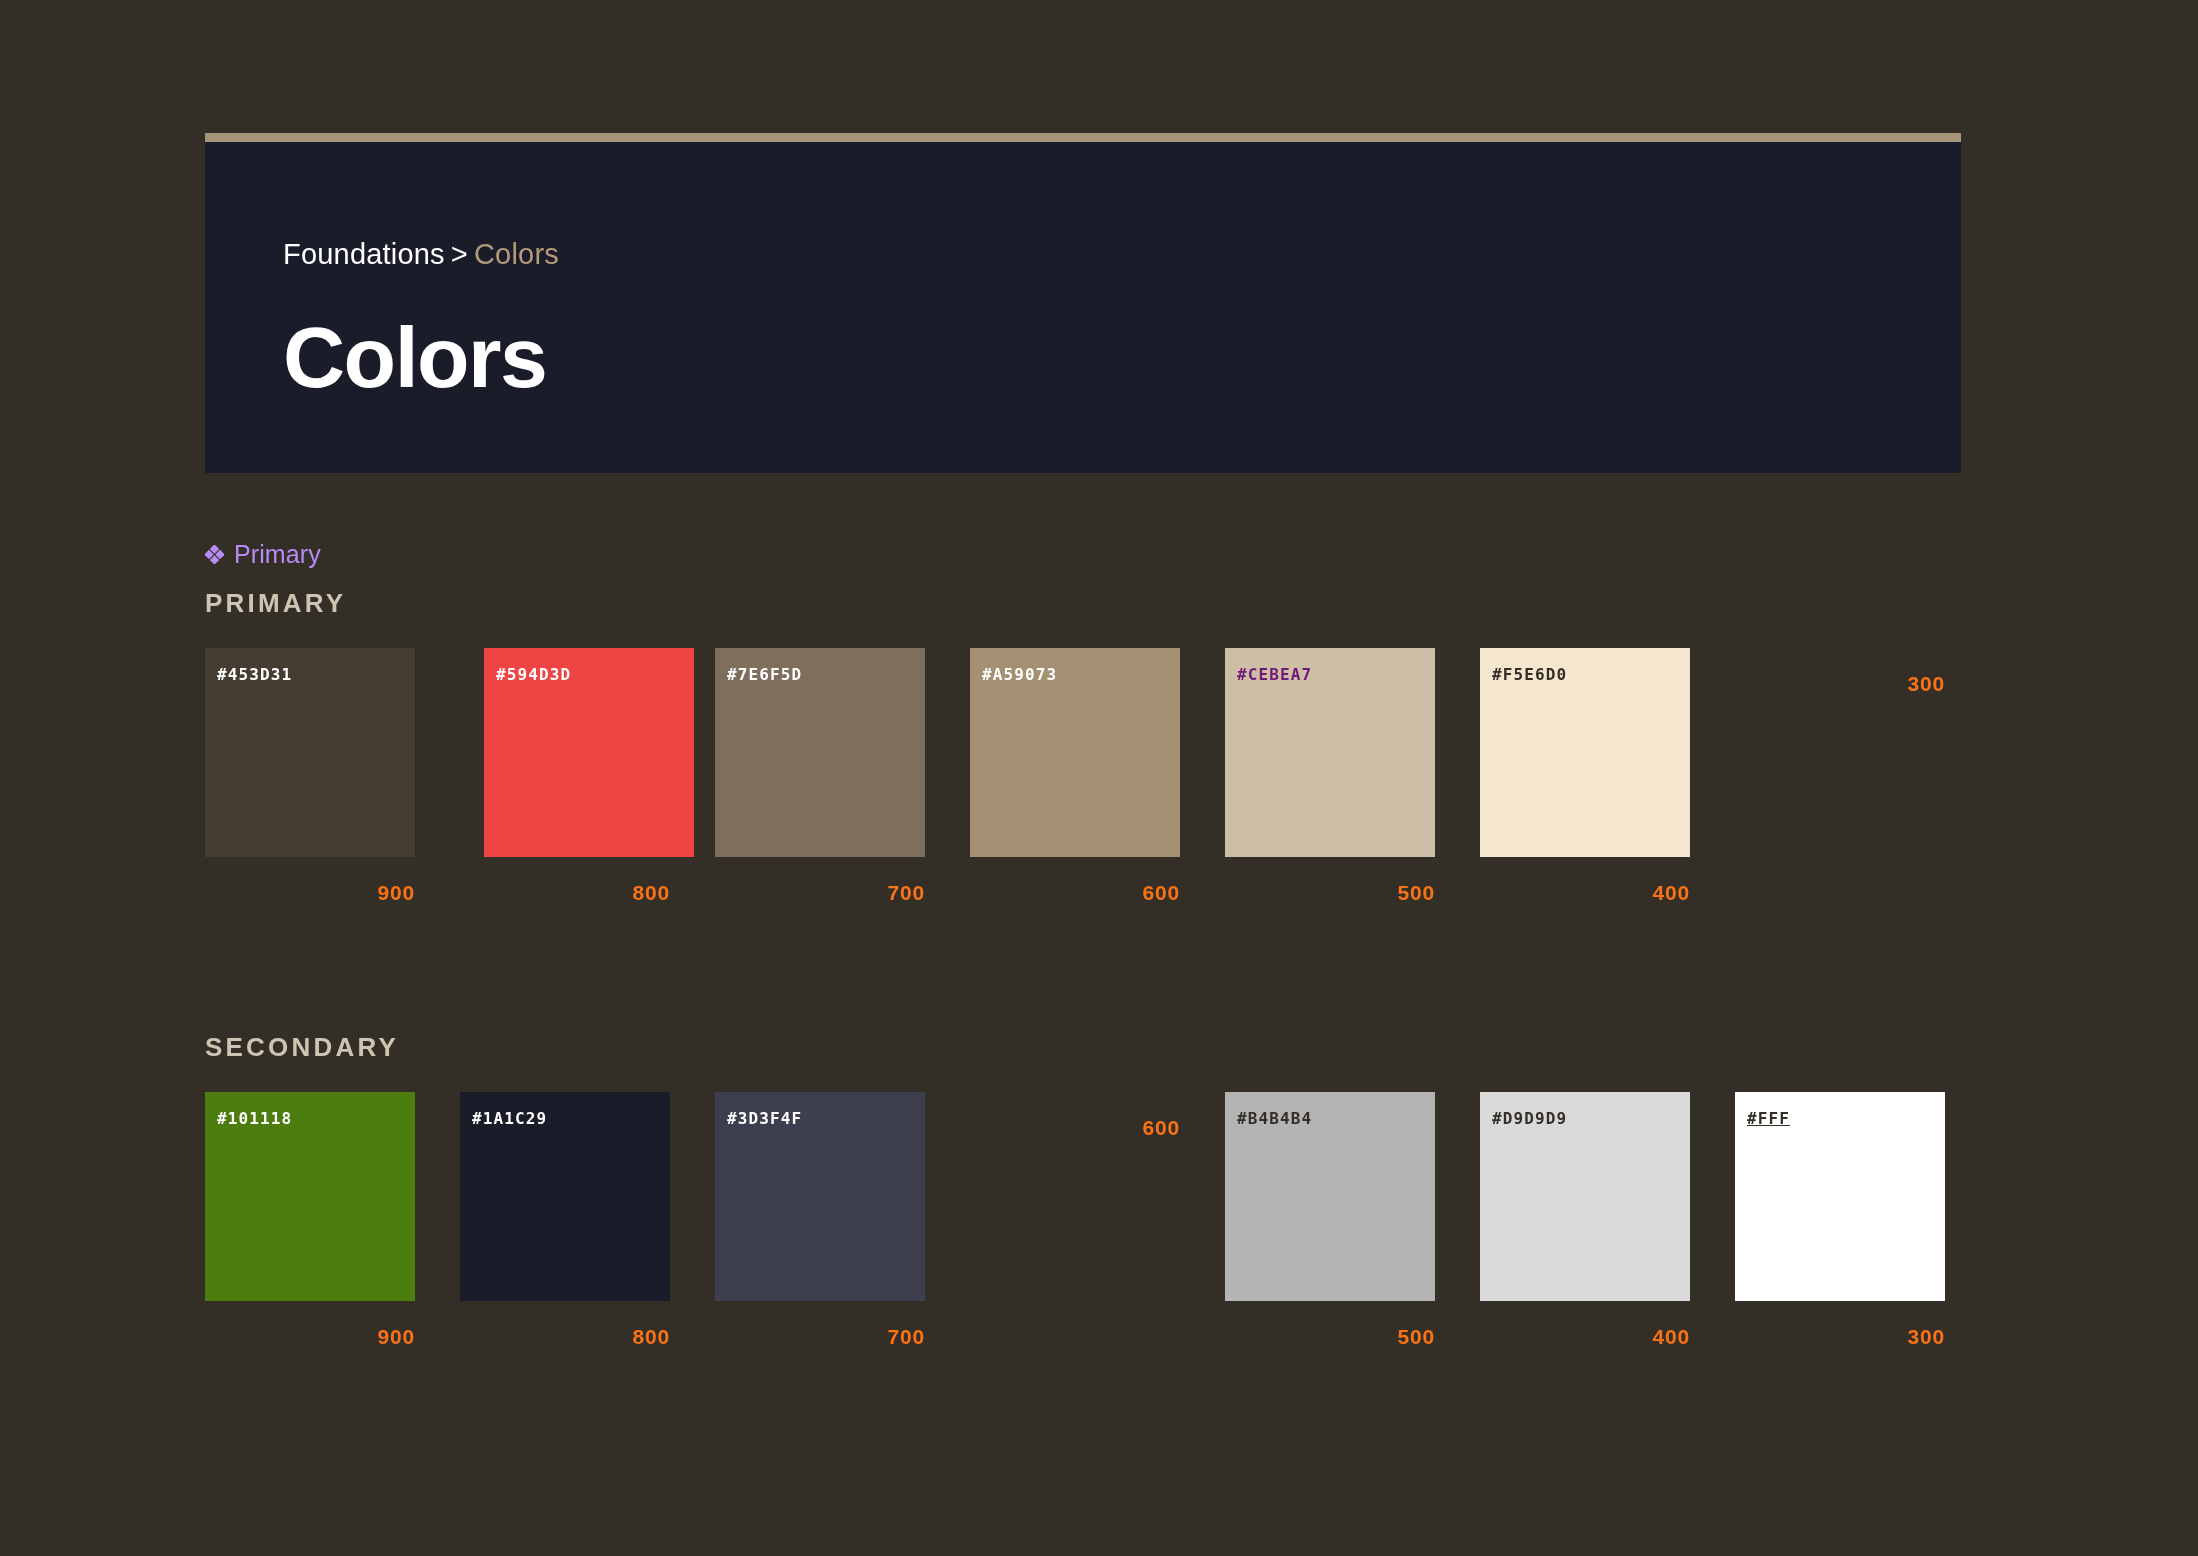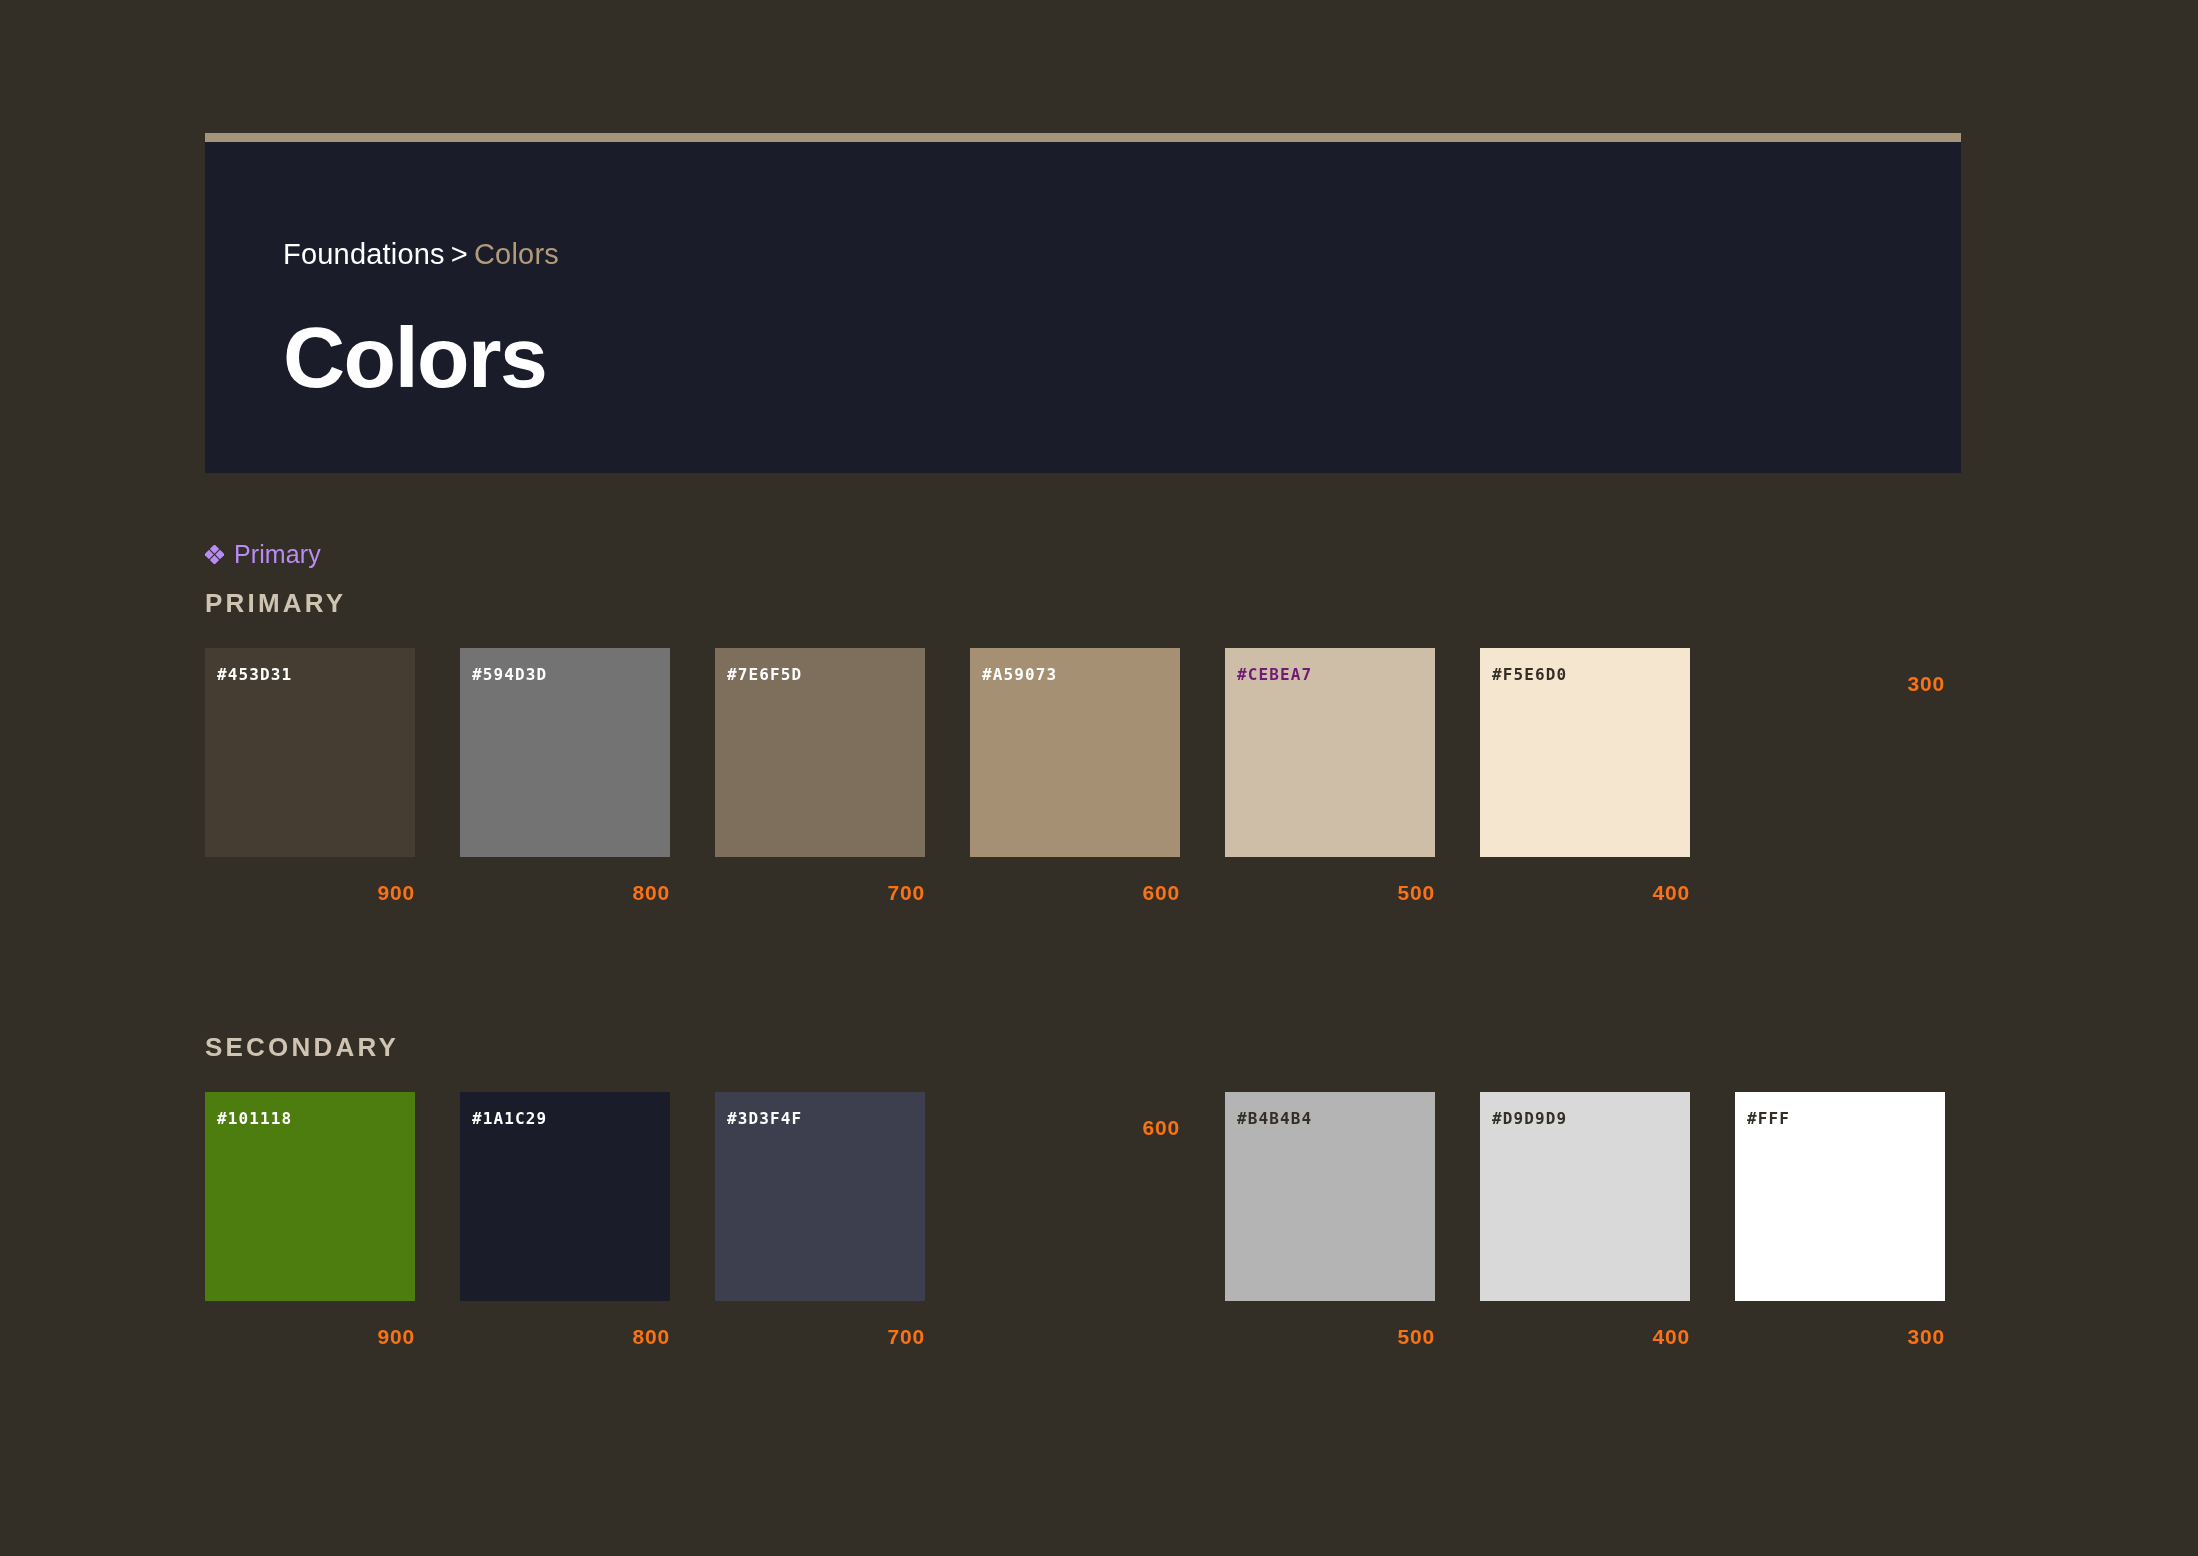--- a/index.html
+++ b/index.html
@@ -188,21 +188,21 @@
     <div class="section">
       <div class="section-heading">PRIMARY</div>
       <div class="swatch-row">
           <div class="swatch-cell">
             <div class="swatch-chip" style="background: rgb(69, 61, 49);">
               <span class="swatch-hex" style="color: rgb(255, 255, 255);">#453D31</span>
             </div>
             <div class="swatch-weight">900</div>
           </div>
           <div class="swatch-cell">
-            <div class="swatch-chip" style="background: #737373;">
+            <div class="swatch-chip" style="background: #ef4444; margin-left: 24px;">
               <span class="swatch-hex" style="color: rgb(255, 255, 255);">#594D3D</span>
             </div>
             <div class="swatch-weight">800</div>
           </div>
           <div class="swatch-cell">
             <div class="swatch-chip" style="background: rgb(126, 111, 93);">
               <span class="swatch-hex" style="color: rgb(255, 255, 255);">#7E6F5D</span>
             </div>
             <div class="swatch-weight">700</div>
           </div>
@@ -261,21 +261,21 @@
             <div class="swatch-weight">500</div>
           </div>
           <div class="swatch-cell">
             <div class="swatch-chip" style="background: rgb(217, 217, 217);">
               <span class="swatch-hex" style="color: rgb(51, 46, 38);">#D9D9D9</span>
             </div>
             <div class="swatch-weight">400</div>
           </div>
           <div class="swatch-cell">
             <div class="swatch-chip" style="background: rgb(255, 255, 255);">
-              <span class="swatch-hex" style="color: rgb(51, 46, 38);">#FFF</span>
+              <span class="swatch-hex" style="color: rgb(51, 46, 38); text-decoration: underline;">#FFF</span>
             </div>
             <div class="swatch-weight">300</div>
           </div>
         </div>
     </div>
 
   </div>
 </div>
 
 </body></html>

